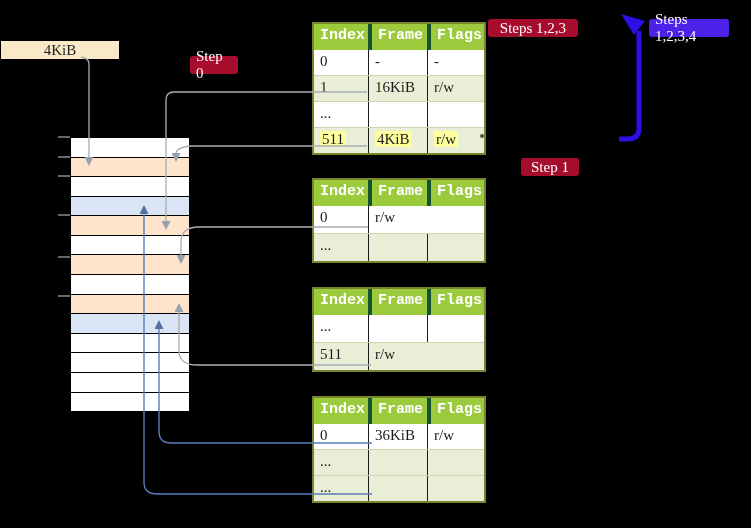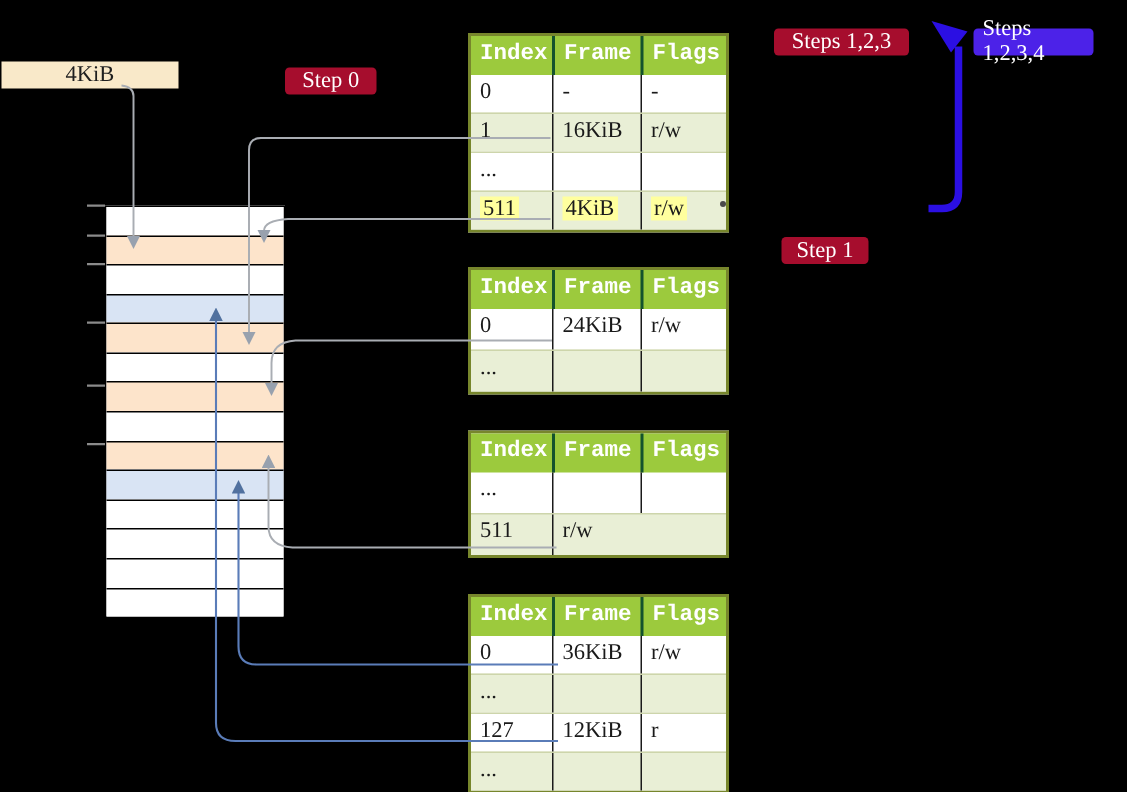--- a/index.html
+++ b/index.html
@@ -12,39 +12,39 @@
   .canvas{position:relative;width:751px;height:528px;background:#000;overflow:hidden;
           font-family:"Liberation Serif","DejaVu Serif",serif;font-size:15px;color:#1a1a1a;}
 
   .box-4kib{position:absolute;left:1px;top:41px;width:118px;height:18px;background:var(--beige);
             display:flex;align-items:center;justify-content:center;color:#1f1f1f;}
 
   .badge{position:absolute;height:18px;border-radius:3px;color:#fff;
          display:flex;align-items:center;justify-content:center;padding:0 6px;box-sizing:border-box;}
   .badge.crimson{background:var(--crimson);}
   .badge.violet{background:var(--violet);}
-  .b-step0{left:190px;top:45px;width:61px;}
-  .b-steps123{left:516px;top:19px;width:90px;}
+  .b-step0{left:190px;top:56px;width:48px;}
+  .b-steps123{left:488px;top:19px;width:90px;}
   .b-steps1234{left:649px;top:19px;width:80px;}
   .b-step4{left:521px;top:158px;width:58px;}
 
   .memory{position:absolute;left:70px;top:137px;width:120px;height:275px;
           border:1px solid #000;box-sizing:border-box;display:flex;flex-direction:column;background:#fff;}
   .mrow{flex:1;}
   .mrow + .mrow{border-top:1px solid #000;}
   .mrow.white{background:#ffffff;}
   .mrow.orange{background:var(--orange);}
   .mrow.blue{background:var(--mblue);}
 
   .ptable{position:absolute;left:312px;width:170px;border:2px solid var(--olive);
           box-sizing:content-box;background:#fff;}
   .t1{top:22px;} .t2{top:178px;} .t3{top:287px;} .t4{top:396px;}
   .thead{display:flex;background:var(--hdrgreen);height:26px;font-family:Liberation Mono, monospace;}
   .th{color:#fff;font-weight:bold;box-sizing:border-box;padding:3px 0 0 6px;}
-  .th + .th{border-left:2px solid #14532d;}
+  .th + .th{border-left:4px solid #14532d;}
   .trow{display:flex;}
   .t1 .trow,.t4 .trow{height:25px;}
   .t2 .trow,.t3 .trow{height:27px;}
   .trow + .trow{border-top:1px solid #cdd5ab;}
   .trow.alt{background:var(--rowgreen);}
   .td{box-sizing:border-box;padding:3px 0 0 6px;overflow:hidden;white-space:nowrap;}
   .td + .td{border-left:1px solid #1a1a1a;}
   .c0{width:54px;} .c1{width:59px;} .c2{flex:1;}
   .hlspan{background:var(--hl);padding:0 2px;}
 
@@ -115,21 +115,20 @@
       </div>
     </div>
   <div class="ptable t2">
       <div class="thead">
         <div class="th c0">Index</div>
         <div class="th c1">Frame</div>
         <div class="th c2">Flags</div>
       </div>
       <div class="trow">
         <div class="td c0">0</div>
-        <div class="td c1">24KiB</div>
         <div class="td c2">r/w</div>
       </div>
       <div class="trow alt">
         <div class="td c0">...</div>
         <div class="td c1"></div>
         <div class="td c2"></div>
       </div>
     </div>
   <div class="ptable t3">
       <div class="thead">
@@ -156,25 +155,20 @@
       <div class="trow">
         <div class="td c0">0</div>
         <div class="td c1">36KiB</div>
         <div class="td c2">r/w</div>
       </div>
       <div class="trow alt">
         <div class="td c0">...</div>
         <div class="td c1"></div>
         <div class="td c2"></div>
       </div>
-      <div class="trow">
-        <div class="td c0">127</div>
-        <div class="td c1">12KiB</div>
-        <div class="td c2">r</div>
-      </div>
       <div class="trow alt">
         <div class="td c0">...</div>
         <div class="td c1"></div>
         <div class="td c2"></div>
       </div>
     </div>
 
   <svg class="overlay" width="751" height="528" viewBox="0 0 751 528">
     <defs>
       <marker id="gh" markerWidth="9" markerHeight="9" refX="1" refY="4.5" orient="auto" markerUnits="userSpaceOnUse">

